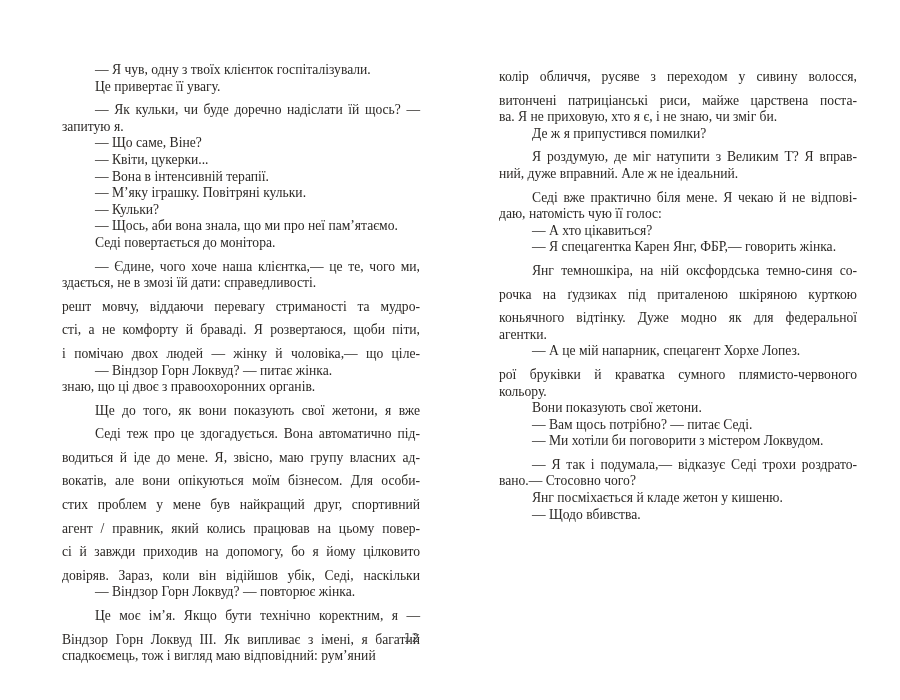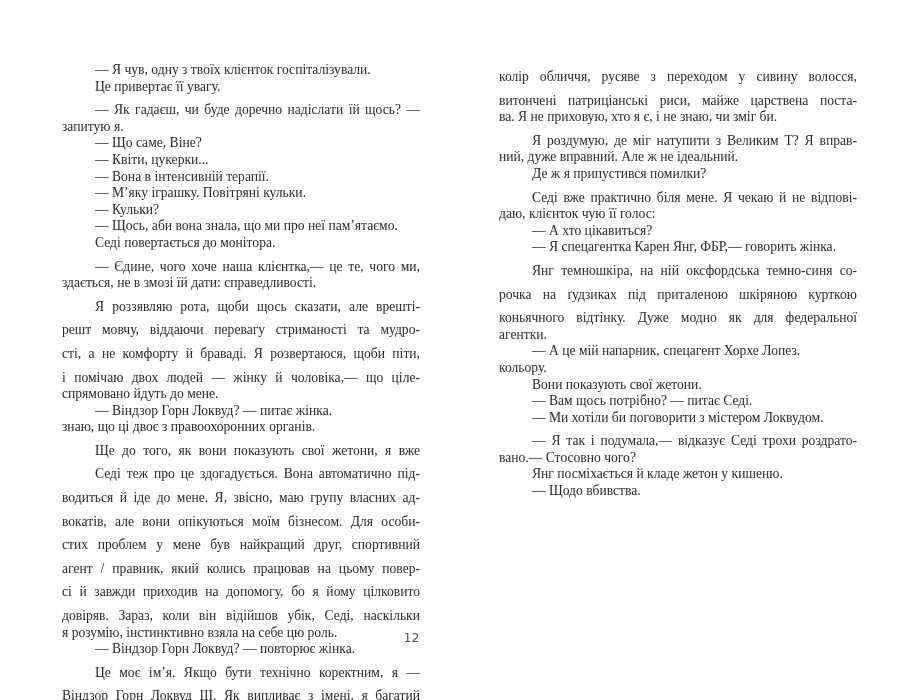--- a/index.html
+++ b/index.html
@@ -60,21 +60,21 @@
 
 <div class="book-page">
   <div class="column column-left" id="col-0">
       <div class="paragraph">
         <div class="line indent">— Я чув, одну з твоїх клієнток госпіталізували.</div>
       </div>
       <div class="paragraph">
         <div class="line indent">Це привертає її увагу.</div>
       </div>
       <div class="paragraph">
-        <div class="line indent just">— Як гадаєш, чи буде доречно надіслати їй щось? —</div>
+        <div class="line indent just">— Як кульки, чи буде доречно надіслати їй щось? —</div>
         <div class="line">запитую я.</div>
       </div>
       <div class="paragraph">
         <div class="line indent">— Що саме, Віне?</div>
       </div>
       <div class="paragraph">
         <div class="line indent">— Квіти, цукерки...</div>
       </div>
       <div class="paragraph">
         <div class="line indent">— Вона в інтенсивній терапії.</div>
@@ -89,85 +89,83 @@
         <div class="line indent">— Щось, аби вона знала, що ми про неї пам’ятаємо.</div>
       </div>
       <div class="paragraph">
         <div class="line indent">Седі повертається до монітора.</div>
       </div>
       <div class="paragraph">
         <div class="line indent just">— Єдине, чого хоче наша клієнтка,— це те, чого ми,</div>
         <div class="line">здається, не в змозі їй дати: справедливості.</div>
       </div>
       <div class="paragraph">
-        <div class="line indent just">Я роззявляю рота, щоби щось сказати, але врешті-</div>
         <div class="line just">решт мовчу, віддаючи перевагу стриманості та мудро-</div>
         <div class="line just">сті, а не комфорту й браваді. Я розвертаюся, щоби піти,</div>
         <div class="line just">і помічаю двох людей — жінку й чоловіка,— що ціле-</div>
-        <div class="line">спрямовано йдуть до мене.</div>
       </div>
       <div class="paragraph">
         <div class="line indent">— Віндзор Горн Локвуд? — питає жінка.</div>
       </div>
       <div class="paragraph">
         <div class="line">знаю, що ці двоє з правоохоронних органів.</div>
         <div class="line indent just">Ще до того, як вони показують свої жетони, я вже</div>
       </div>
       <div class="paragraph">
         <div class="line indent just">Седі теж про це здогадується. Вона автоматично під-</div>
         <div class="line just">водиться й іде до мене. Я, звісно, маю групу власних ад-</div>
         <div class="line just">вокатів, але вони опікуються моїм бізнесом. Для особи-</div>
         <div class="line just">стих проблем у мене був найкращий друг, спортивний</div>
         <div class="line just">агент / правник, який колись працював на цьому повер-</div>
         <div class="line just">сі й завжди приходив на допомогу, бо я йому цілковито</div>
         <div class="line just">довіряв. Зараз, коли він відійшов убік, Седі, наскільки</div>
-        <div class="line">я розумію, інстинктивно взяла на себе цю роль.</div>
       </div>
       <div class="paragraph">
         <div class="line indent">— Віндзор Горн Локвуд? — повторює жінка.</div>
       </div>
       <div class="paragraph">
         <div class="line indent just">Це моє ім’я. Якщо бути технічно коректним, я —</div>
         <div class="line just">Віндзор Горн Локвуд III. Як випливає з імені, я багатий</div>
         <div class="line">спадкоємець, тож і вигляд маю відповідний: рум’яний</div>
       </div>
     </div>
   <div class="column column-right" id="col-1">
       <div class="paragraph">
         <div class="line just">колір обличчя, русяве з переходом у сивину волосся,</div>
         <div class="line just">витончені патриціанські риси, майже царствена поста-</div>
         <div class="line">ва. Я не приховую, хто я є, і не знаю, чи зміг би.</div>
       </div>
       <div class="paragraph">
+        <div class="line indent">Де ж я припустився помилки?</div>
+      </div>
+      <div class="paragraph">
         <div class="line indent just">Я роздумую, де міг натупити з Великим Т? Я вправ-</div>
         <div class="line">ний, дуже вправний. Але ж не ідеальний.</div>
       </div>
       <div class="paragraph">
-        <div class="line indent">Де ж я припустився помилки?</div>
-      </div>
-      <div class="paragraph">
         <div class="line indent just">Седі вже практично біля мене. Я чекаю й не відпові-</div>
-        <div class="line">даю, клієнток чую її голос:</div>
+        <div class="line">даю, натомість чую її голос:</div>
       </div>
       <div class="paragraph">
         <div class="line indent">— А хто цікавиться?</div>
       </div>
       <div class="paragraph">
         <div class="line indent">— Я спецагентка Карен Янг, ФБР,— говорить жінка.</div>
       </div>
       <div class="paragraph">
         <div class="line indent just">Янг темношкіра, на ній оксфордська темно-синя со-</div>
         <div class="line just">рочка на ґудзиках під приталеною шкіряною курткою</div>
         <div class="line just">коньячного відтінку. Дуже модно як для федеральної</div>
         <div class="line">агентки.</div>
       </div>
       <div class="paragraph">
         <div class="line indent">— А це мій напарник, спецагент Хорхе Лопез.</div>
       </div>
       <div class="paragraph">
+        <div class="line just">рої бруківки й краватка сумного плямисто-червоного</div>
         <div class="line">кольору.</div>
       </div>
       <div class="paragraph">
         <div class="line indent">Вони показують свої жетони.</div>
       </div>
       <div class="paragraph">
         <div class="line indent">— Вам щось потрібно? — питає Седі.</div>
       </div>
       <div class="paragraph">
         <div class="line indent">— Ми хотіли би поговорити з містером Локвудом.</div>

